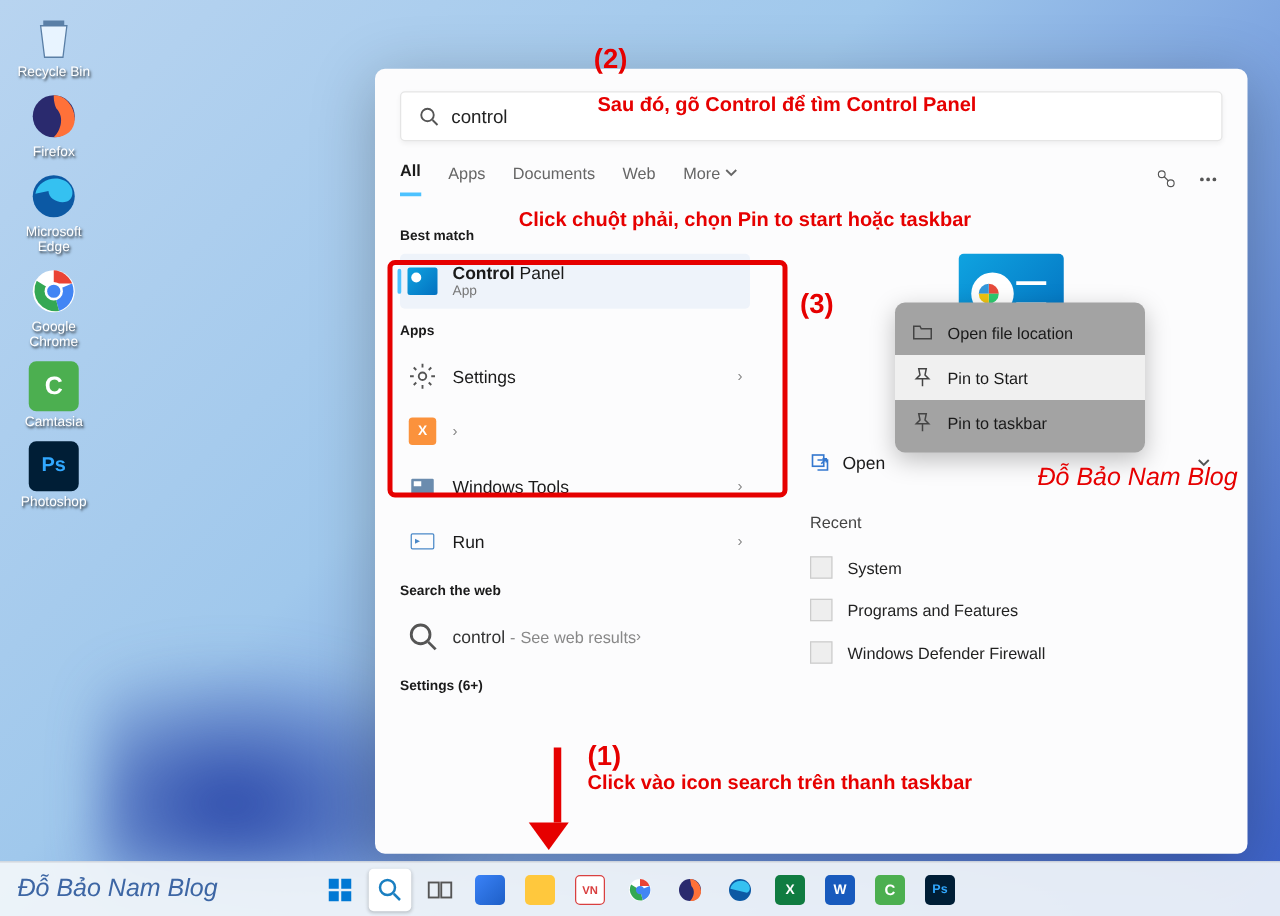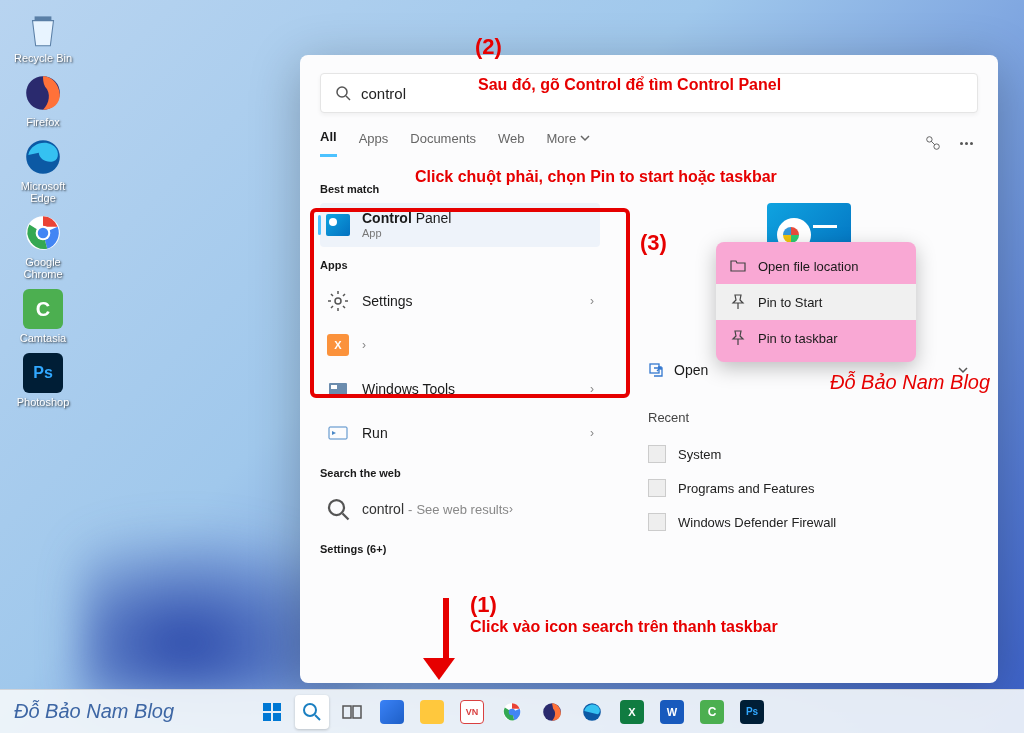--- a/index.html
+++ b/index.html
@@ -55,21 +55,21 @@
   .detail-actions { width: 100%; margin-top: 40px; display:flex; align-items:center; }
   .open-btn { display:flex; align-items:flex-end; gap:10px; font-size:14px; color:#1a1a1a; cursor:pointer; }
   .open-btn svg { width:16px; height:16px; color:#3478cf; }
   .expand-chev { margin-left:auto; color:#555; cursor:pointer; }
   .recent-sec { width:100%; margin-top: 32px; }
   .recent-head { font-size:13px; color:#444; margin-bottom:12px; }
   .recent-item { display:flex; align-items:center; gap:12px; padding:8px 0; font-size:13px; color:#222; cursor:pointer; }
   .recent-item .ric { width:18px; height:18px; background:#eee; border:1px solid #ccc; }
   
   
-  .ctx-menu { position: absolute; top: 242px; left: 716px; width: 200px; background:#f9a8d4; border-radius:8px; box-shadow:0 6px 20px rgba(0,0,0,0.25); padding:6px 0; z-index:50; }
+  .ctx-menu { position: absolute; top: 242px; left: 716px; width: 200px; background:#a3a3a3; border-radius:8px; box-shadow:0 6px 20px rgba(0,0,0,0.25); padding:6px 0; z-index:50; }
   .ctx-item { display:flex; align-items:center; gap:12px; height:36px; padding:0 14px; font-size:13px; color:#1a1a1a; cursor:pointer; }
   .ctx-item.hl { background:#f0f0f0; }
   .ctx-item svg { width:16px; height:16px; color:#444; }
   
   
   .red-box { position:absolute; border:4px solid #e60000; border-radius:6px; pointer-events:none; z-index:60; }
   
   
   .anno { position:absolute; font-size: 16px; font-weight:700; color:#e60000; z-index:70; font-family: Arial, sans-serif; }
   .anno-num { font-size:22px; }

